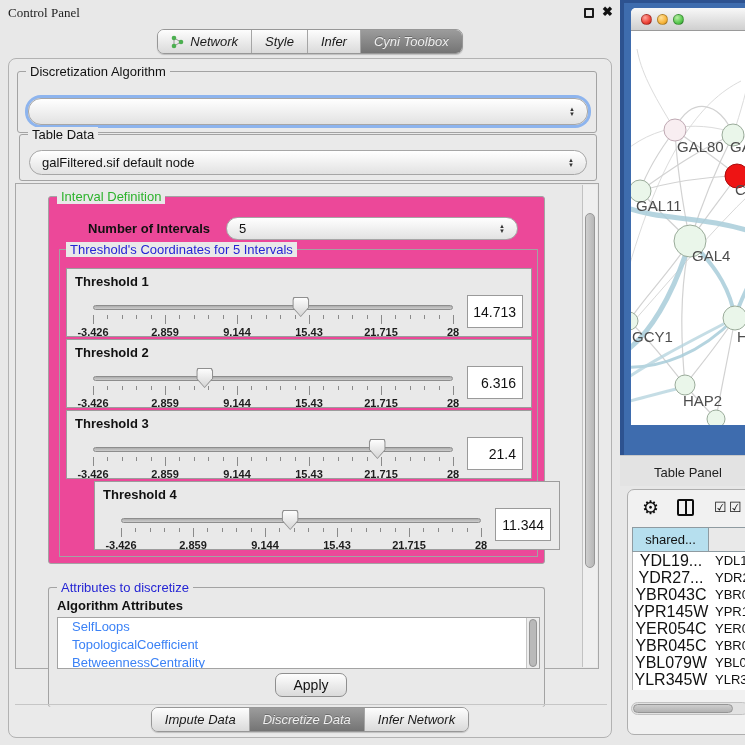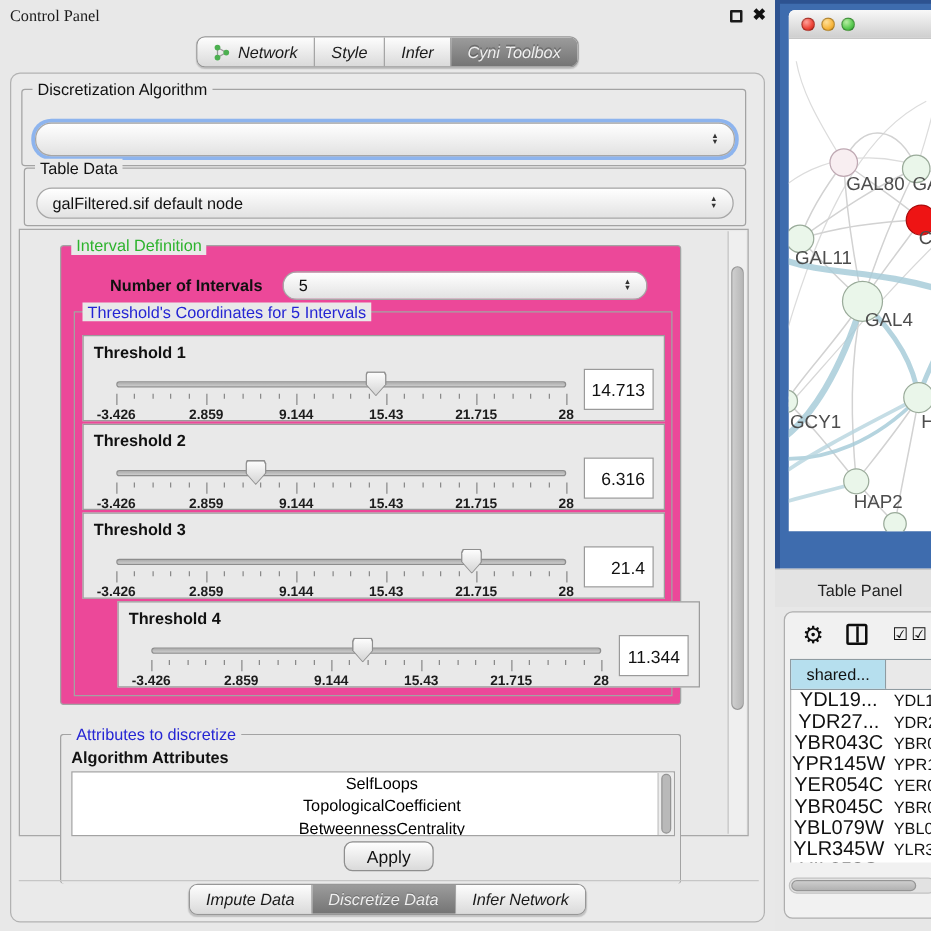--- a/index.html
+++ b/index.html
@@ -73,21 +73,21 @@
   .ticks i{position:absolute;top:0;width:1px;height:4px;background:#8a8a8a;}
   .ticks i.major{height:9px;}
   .tick-labels{position:absolute;left:0;top:33px;width:100%;height:12px;}
   .tick-labels span{position:absolute;transform:translateX(-50%);font-size:11px;font-weight:bold;color:#1d1d1d;white-space:nowrap;}
   .tvalue{position:absolute;right:8px;top:26px;width:56px;height:33px;background:#fff;border:1px solid #9a9a9a;
        font-size:14px;color:#111;display:flex;align-items:center;justify-content:flex-end;padding-right:6px;}
 
   #attrGroup{left:32px;top:403px;width:497px;height:120px;border-bottom:none;}
   .numattr{position:absolute;left:8px;top:10px;font-size:13px;font-weight:bold;color:#111;}
   #attrList{position:absolute;left:8px;top:29px;width:483px;height:52px;background:#fff;border:1px solid #a3a3a3;overflow:hidden;}
-  .attr-item{font-size:13px;color:#000000;padding:1px 0 1px 14px;line-height:16px;white-space:nowrap;text-align:center;}
+  .attr-item{font-size:13px;color:#3b82f6;padding:1px 0 1px 14px;line-height:16px;white-space:nowrap;}
   #attrSb{position:absolute;right:0;top:0;width:13px;height:100%;background:#ededed;border-left:1px solid #c6c6c6;}
   #attrSb .vthumb{position:absolute;left:2px;top:1px;width:8px;height:48px;background:#b9b9b9;border:1px solid #949494;border-radius:5px;}
 
   #applyRow{position:absolute;left:6px;top:610px;width:592px;height:36px;border-bottom:1px solid #c6c6c6;}
   #applyBtn{position:absolute;left:50%;top:4px;transform:translateX(-50%);width:72px;height:24px;
        background:linear-gradient(#fefefe,#dadada);border:1px solid #8f8f8f;border-radius:7px;
        font-size:14px;color:#111;display:flex;align-items:center;justify-content:center;}
   #bottomTabs{position:absolute;left:0;top:648px;width:100%;text-align:center;}
 
   

